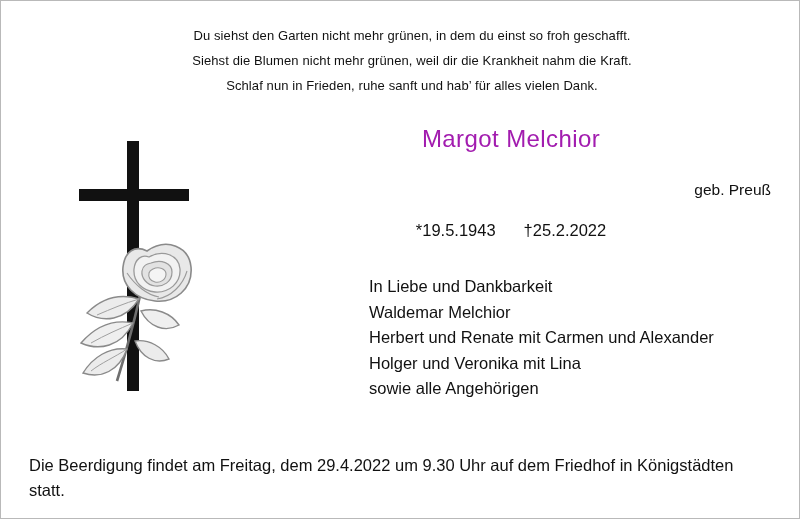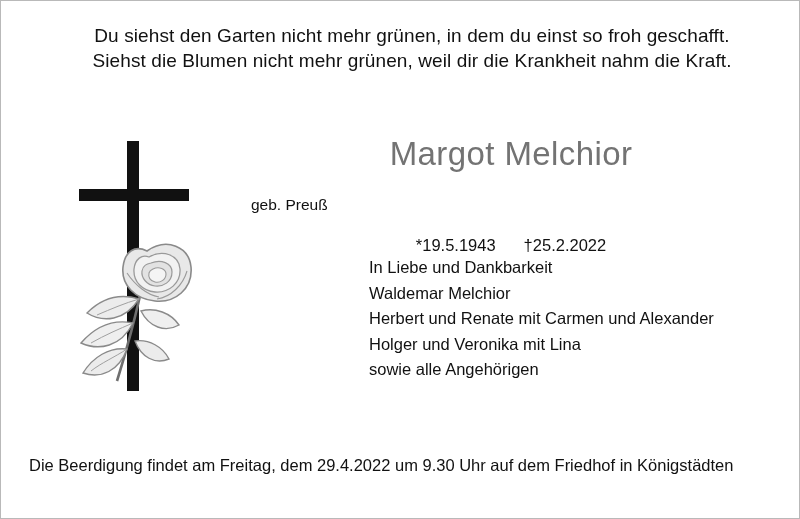--- a/index.html
+++ b/index.html
@@ -18,21 +18,21 @@
     box-sizing: border-box;
     background: #ffffff;
     border: 1px solid #b9b9b9;
     overflow: hidden;
   }
   .poem {
     padding-top: 22px;
     text-align: center;
   }
   .poem-line {
-    font-size: 19px;
+    font-size: 13px;
     line-height: 25px;
     color: #111111;
     letter-spacing: 0.1px;
     padding-left: 24px;
   }
 
   
   .emblem {
     position: absolute;
     left: 48px;
@@ -65,42 +65,42 @@
   }
 
   
   .main {
     position: absolute;
     left: 250px;
     top: 118px;
     width: 520px;
   }
   .name {
-    font-size: 33px;
+    font-size: 24px;
     line-height: 40px;
     text-align: center;
     letter-spacing: 0.4px;
-    color: #737373;
-    margin-top: 15px;
+    color: #a21caf;
   }
   .maiden {
     margin-top: 22px;
     font-size: 15.5px;
-    text-align: left;
+    text-align: right;
     color: #111111;
   }
   .dates {
     margin-top: 22px;
     font-size: 16.5px;
     text-align: center;
     color: #111111;
   }
   .dates .birth { margin-right: 28px; }
 
   .family {
+    margin-top: 34px;
     padding-left: 118px;
     font-size: 16.5px;
     line-height: 25.5px;
     color: #111111;
     text-align: left;
   }
 
   .footer {
     position: absolute;
     left: 28px;
@@ -113,20 +113,21 @@
   }
 </style>
 </head>
 <body>
 
 <div class="obituary">
 
   <div class="poem">
     <div class="poem-line">Du siehst den Garten nicht mehr grünen, in dem du einst so froh geschafft.</div>
     <div class="poem-line">Siehst die Blumen nicht mehr grünen, weil dir die Krankheit nahm die Kraft.</div>
+    <div class="poem-line">Schlaf nun in Frieden, ruhe sanft und hab’ für alles vielen Dank.</div>
   </div>
 
   <div class="emblem">
     <div class="cross-vert"></div>
     <div class="cross-horz"></div>
     <svg class="rose" viewBox="0 0 160 200">
       <g fill="none" stroke="#7a7a7a" stroke-width="1.6">
 
         <path d="M98 62 C92 96, 84 130, 68 182" stroke="#6f6f6f" stroke-width="2.6" fill="none"></path>
 
@@ -166,15 +167,16 @@
       <div>In Liebe und Dankbarkeit</div>
       <div>Waldemar Melchior</div>
       <div>Herbert und Renate mit Carmen und Alexander</div>
       <div>Holger und Veronika mit Lina</div>
       <div>sowie alle Angehörigen</div>
     </div>
   </div>
 
   <div class="footer">
     <div>Die Beerdigung findet am Freitag, dem 29.4.2022 um 9.30 Uhr auf dem Friedhof in Königstädten</div>
+    <div>statt.</div>
   </div>
 
 </div>
 
 </body></html>

